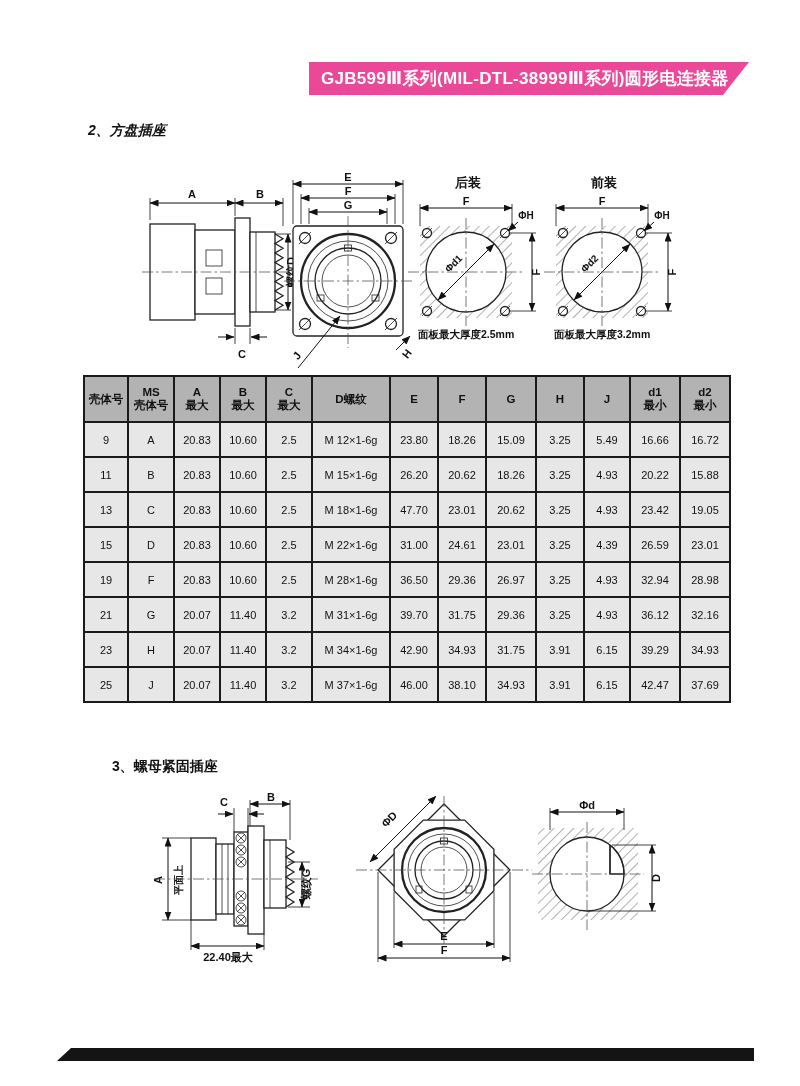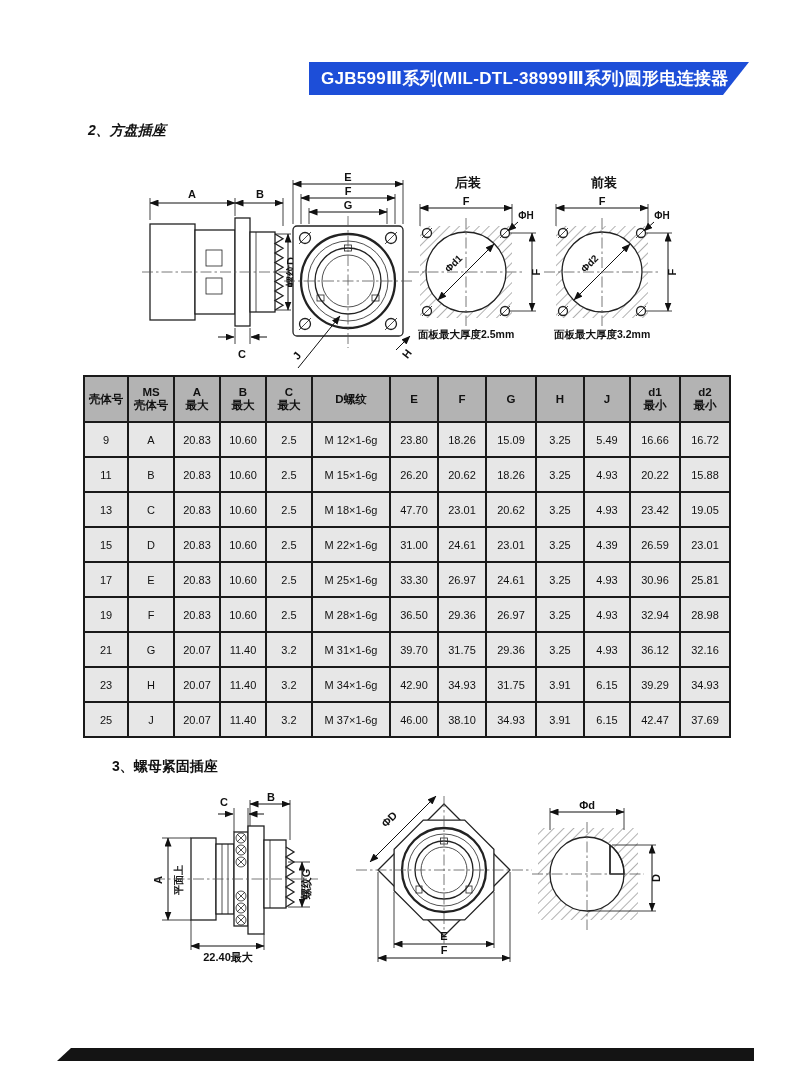--- a/index.html
+++ b/index.html
@@ -1,18 +1,18 @@
 <!DOCTYPE html>
 <html><head>
 <meta charset="utf-8">
 <style>
   html,body{margin:0;padding:0;background:#fff;}
   .page{position:relative;width:800px;height:1086px;background:#fff;overflow:hidden;
         font-family:"Liberation Sans","DejaVu Sans",sans-serif;color:#111;}
-  .banner{position:absolute;left:309px;top:62px;width:440px;height:33px;background:#1d4ed8;
+  .banner{position:absolute;left:309px;top:62px;width:440px;height:33px;background:#ec4899;
           clip-path:polygon(0 0,100% 0,calc(100% - 26px) 100%,0 100%);
           display:flex;align-items:center;padding-left:12px;box-sizing:border-box;}
   .banner span{color:#fff;font-weight:bold;font-size:17px;letter-spacing:.3px;white-space:nowrap;}
   .sec-title{position:absolute;font-size:14px;font-weight:bold;}
   .s2{left:88px;top:122px;font-style:italic;}
   .s3{left:88px;top:758px;margin-left:24px;}
   svg.d{position:absolute;overflow:visible;}
   svg text{font-family:"Liberation Sans","DejaVu Sans",sans-serif;font-size:11px;font-weight:bold;
            fill:#111;text-anchor:middle;}
   svg text.cap{font-size:10.5px;text-anchor:start;}
@@ -259,35 +259,20 @@
           <td>10.60</td>
           <td>2.5</td>
           <td>M 22×1-6g</td>
           <td>31.00</td>
           <td>24.61</td>
           <td>23.01</td>
           <td>3.25</td>
           <td>4.39</td>
           <td>26.59</td>
           <td>23.01</td>
-        </tr>
-        <tr>
-          <td>17</td>
-          <td>E</td>
-          <td>20.83</td>
-          <td>10.60</td>
-          <td>2.5</td>
-          <td>M 25×1-6g</td>
-          <td>33.30</td>
-          <td>26.97</td>
-          <td>24.61</td>
-          <td>3.25</td>
-          <td>4.93</td>
-          <td>30.96</td>
-          <td>25.81</td>
         </tr>
         <tr>
           <td>19</td>
           <td>F</td>
           <td>20.83</td>
           <td>10.60</td>
           <td>2.5</td>
           <td>M 28×1-6g</td>
           <td>36.50</td>
           <td>29.36</td>

